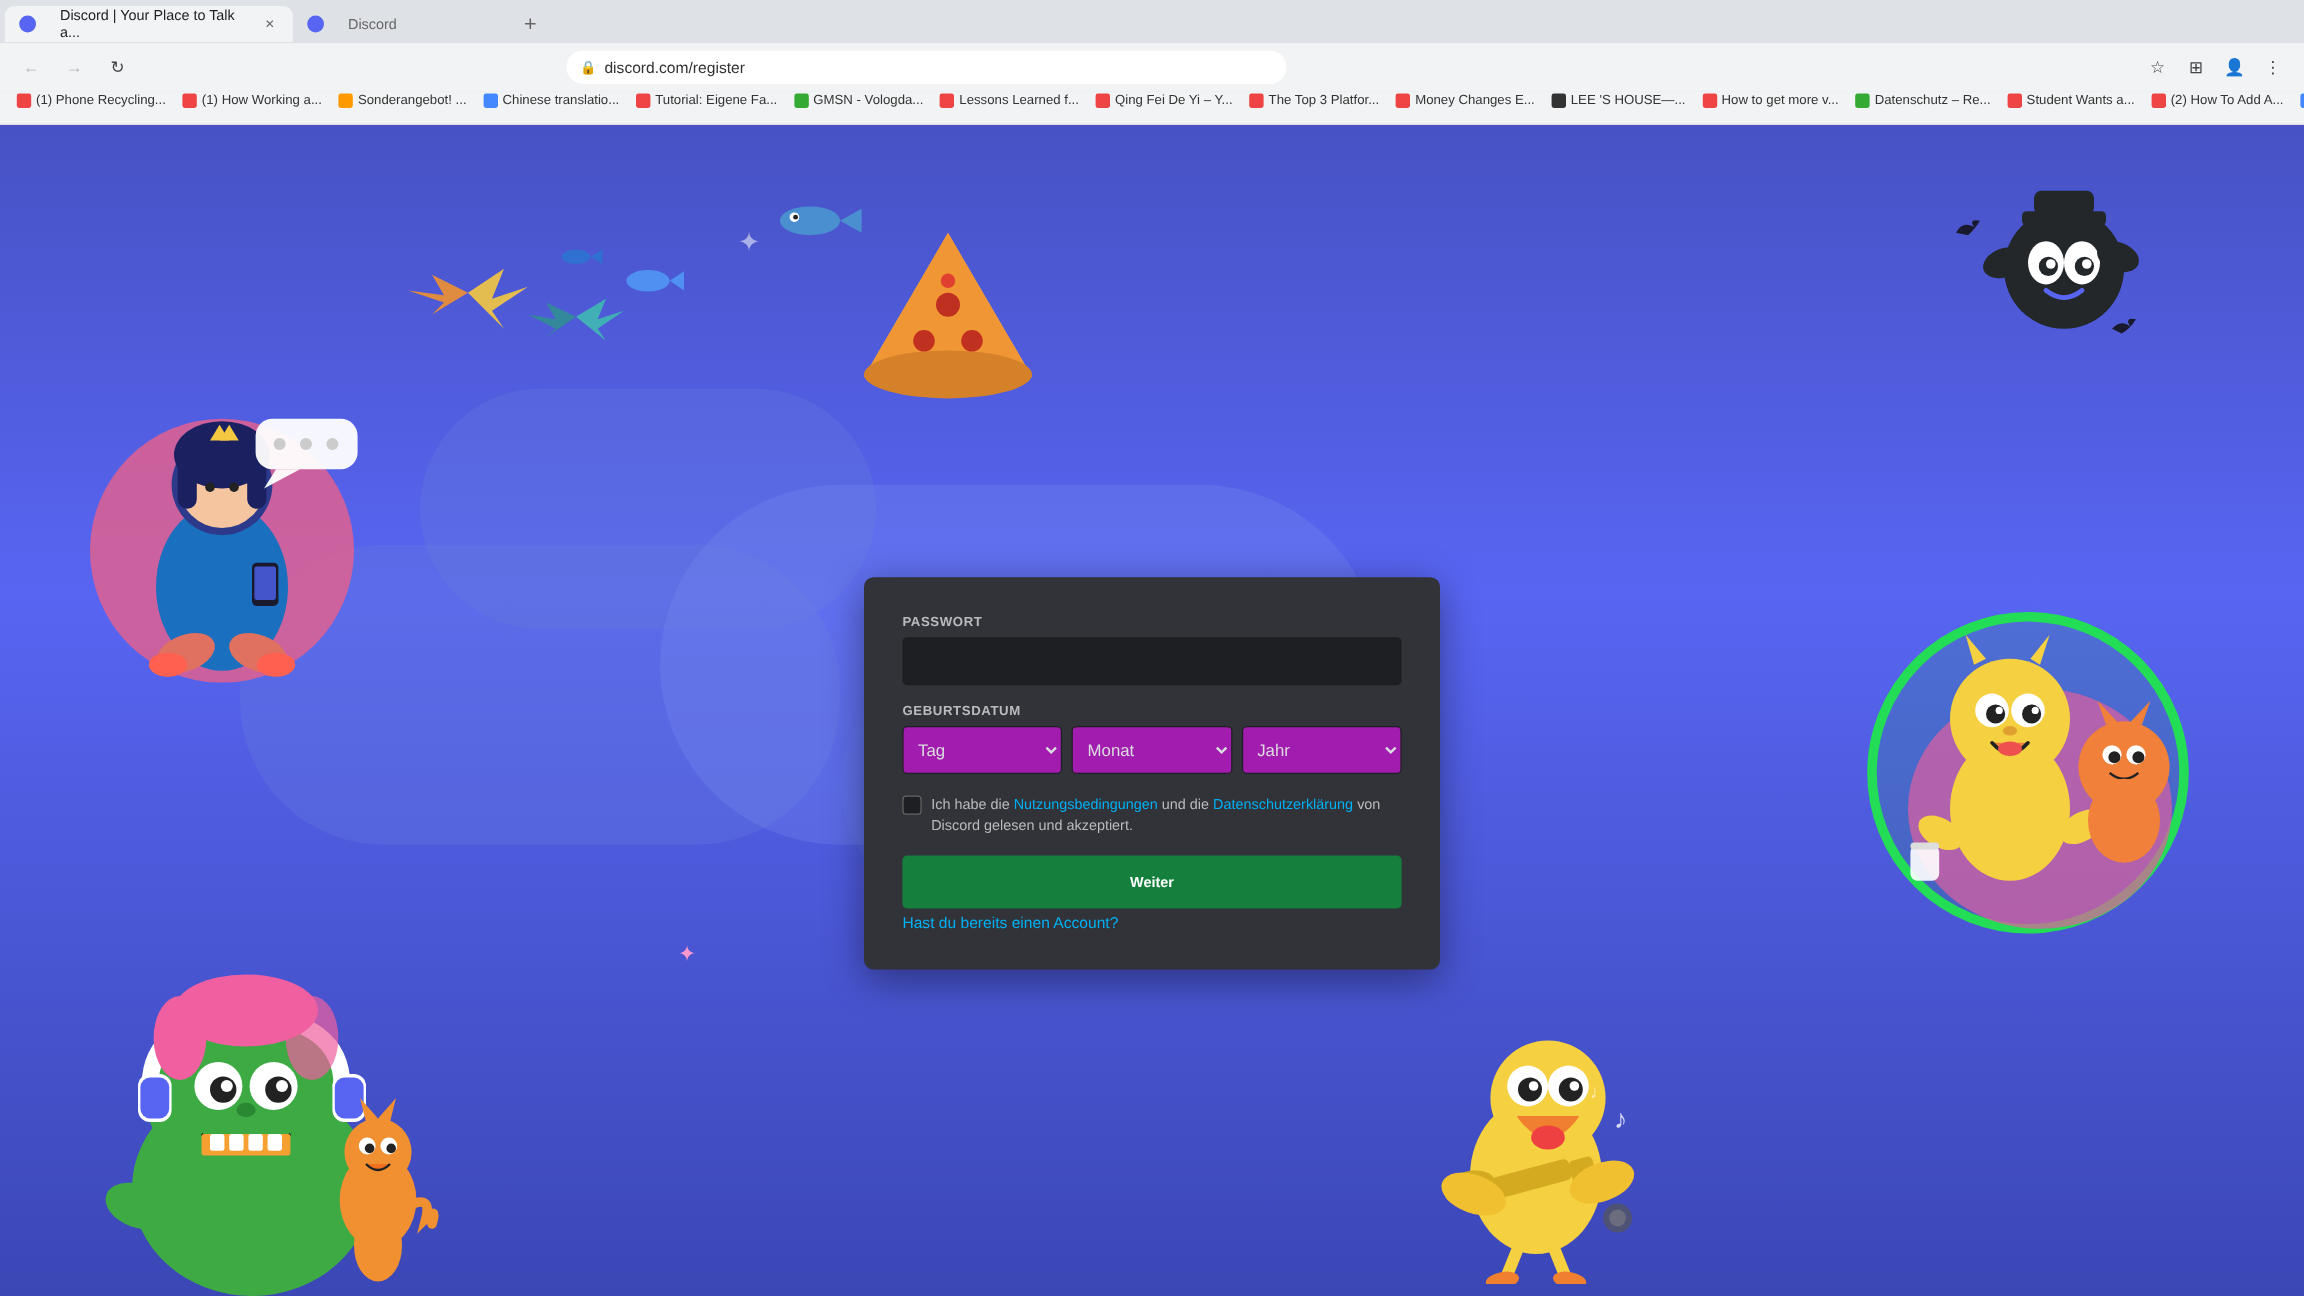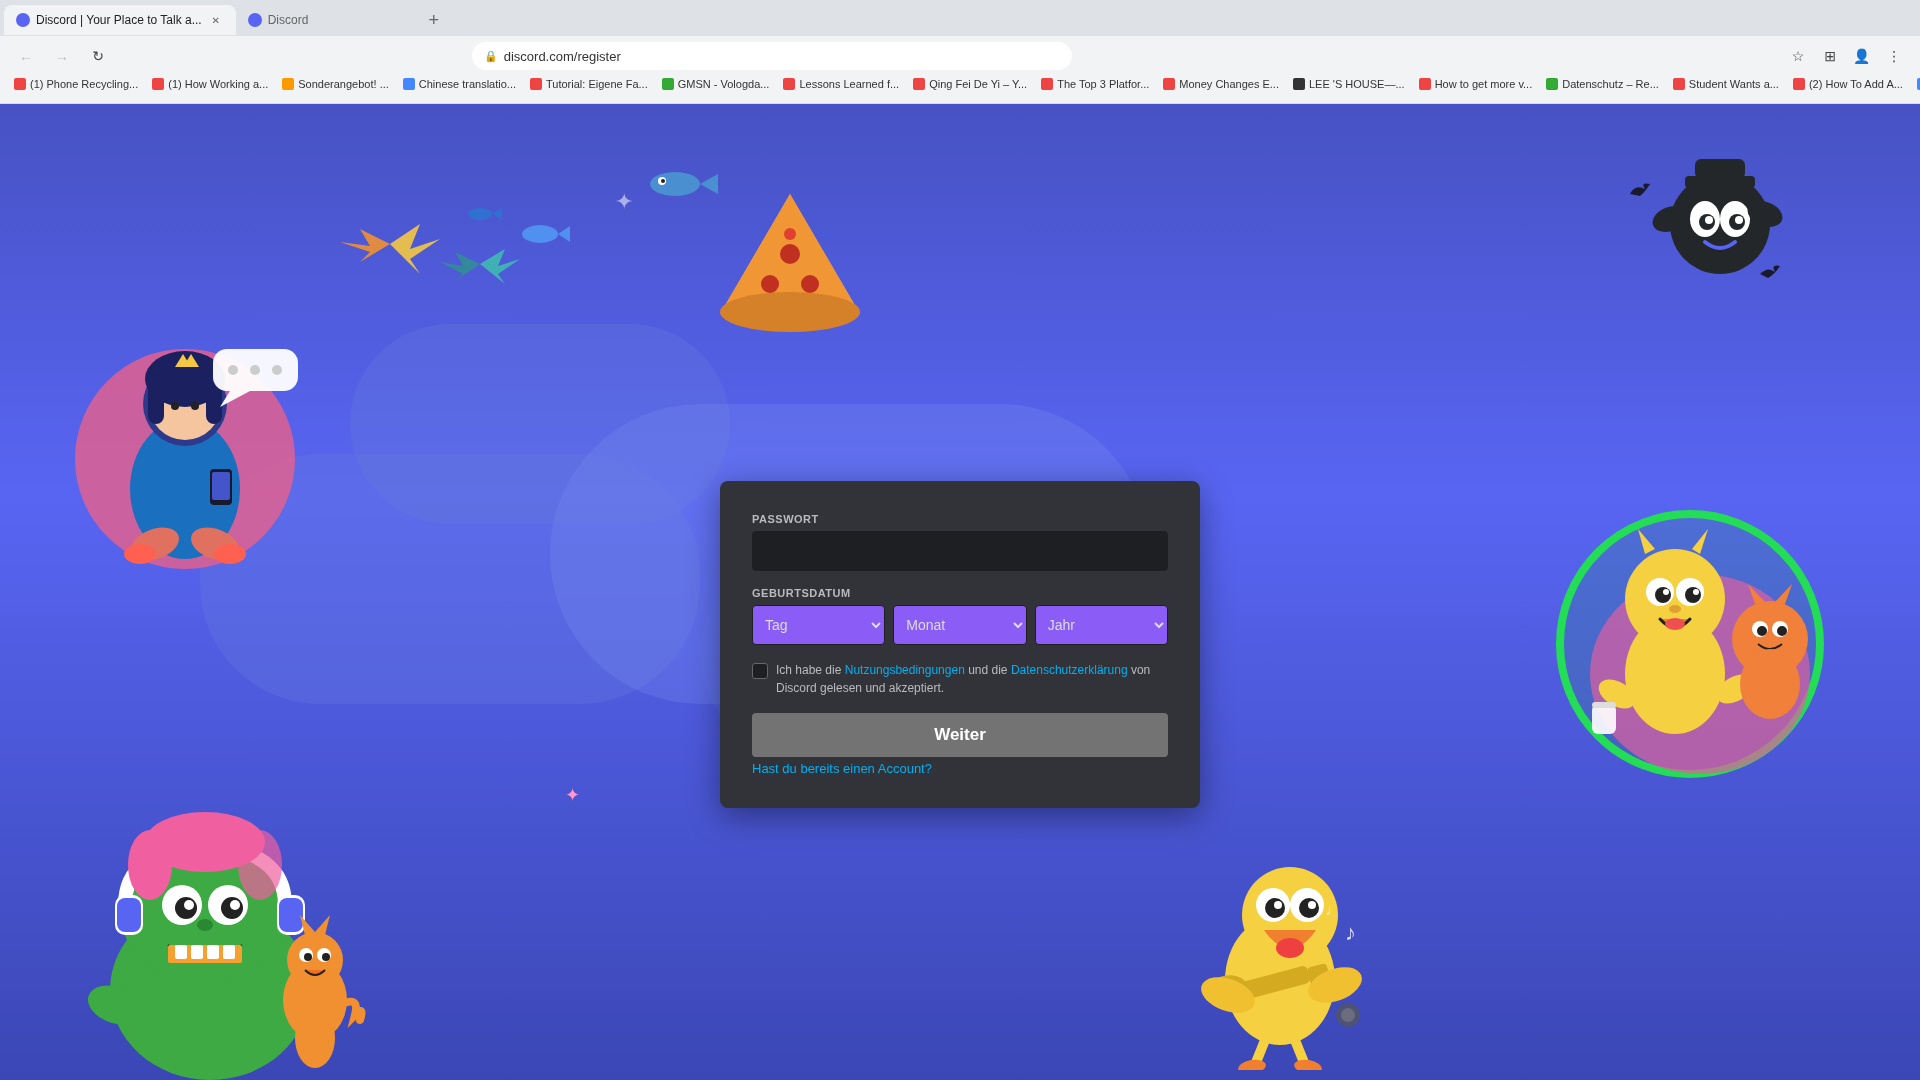--- a/index.html
+++ b/index.html
@@ -30,21 +30,21 @@
     }
 
     .tab {
       display: flex;
       align-items: center;
       height: 30px;
       padding: 0 12px;
       border-radius: 8px 8px 0 0;
       font-size: 12px;
       color: #444;
-      gap: 6px;
+      gap: 20px;
       min-width: 180px;
       max-width: 240px;
     }
 
     .tab.active {
       background: #f1f3f4;
       color: #222;
     }
 
     .tab.inactive {
@@ -259,21 +259,21 @@
     }
 
     .dob-group {
       display: flex;
       gap: 8px;
     }
 
     .dob-select {
       flex: 1;
       height: 40px;
-      background: #8b5cf6;
+      background: #a21caf;
       border: 1px solid #1e1f22;
       border-radius: 4px;
       padding: 0 8px;
       color: #dcddde;
       font-size: 14px;
       outline: none;
       appearance: auto;
     }
 
     .checkbox-group {
@@ -302,25 +302,25 @@
     }
 
     .terms-link {
       color: #00b0f4;
       text-decoration: none;
     }
 
     .submit-btn {
       width: 100%;
       height: 44px;
-      background: #737373;
+      background: #15803d;
       border: none;
       border-radius: 4px;
       color: white;
-      font-size: 17px;
+      font-size: 12px;
       font-weight: 600;
       cursor: pointer;
       margin-bottom: 4px;
     }
 
     .login-link {
       display: block;
       text-align: left;
       color: #00b0f4;
       font-size: 13px;

